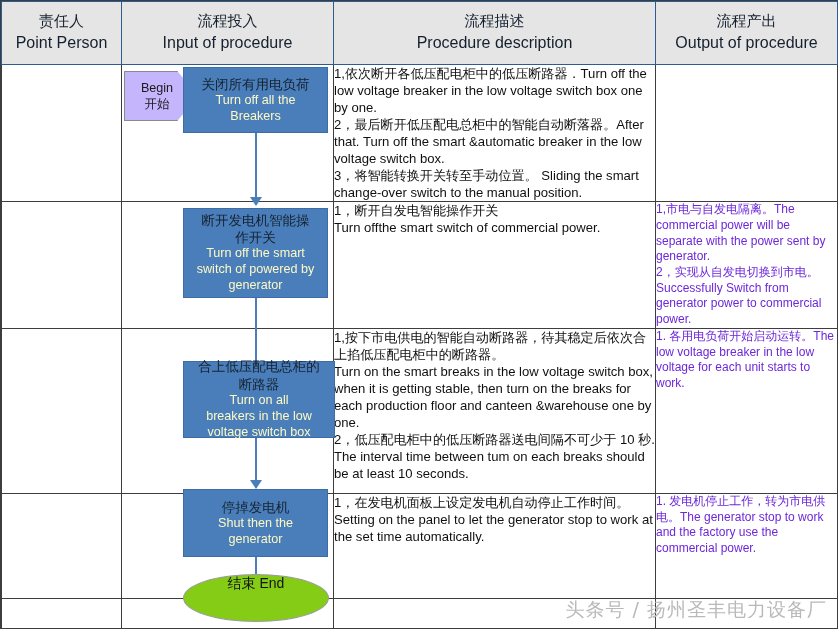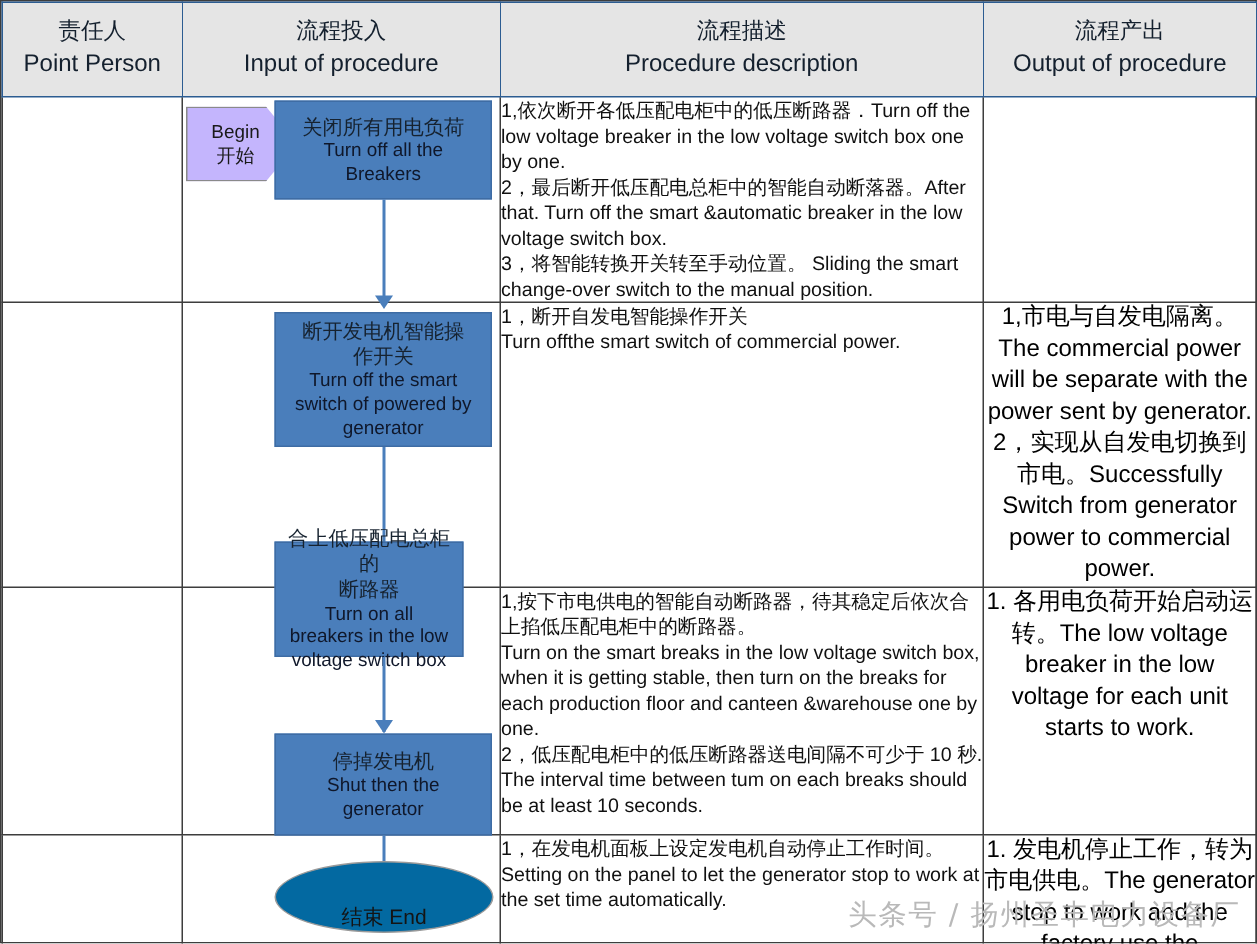--- a/index.html
+++ b/index.html
@@ -71,24 +71,24 @@
     padding: 4px 5px 4px 6px;
     font-size: 13.1px;
     line-height: 1.30;
     color: #101010;
     text-align: left;
     white-space: pre-wrap;
     word-break: break-word;
   }
   .out-cell {
     padding: 4px 5px 4px 6px;
-    font-size: 16px;
+    font-size: 12px;
     line-height: 1.31;
-    color: #000000;
-    text-align: center;
+    color: #6d28d9;
+    text-align: left;
     white-space: pre-wrap;
     word-break: break-word;
   }
 
   
   .r1 { height: 131px; }
   .r2 { height: 121px; }
   .r3 { height: 165px; margin-left: 32px; }
   .r4 { height: 105px; }
   .r5 { height: 54px; }
@@ -115,21 +115,21 @@
     padding: 2px 6px;
   }
   .proc-cn {
     font-size: 13.5px;
     line-height: 1.28;
     color: #16222f;
   }
   .proc-en {
     font-size: 12.6px;
     line-height: 1.26;
-    color: #0f172a;
+    color: #fef9c3;
   }
 
   
   .start-shape {
     position: absolute;
     background: #c4b5fd;
     border: 1px solid #8a8a8a;
     display: flex;
     flex-direction: column;
     align-items: center;
@@ -141,25 +141,25 @@
   }
   .start-line {
     font-size: 12.6px;
     line-height: 1.3;
     margin-left: -8px;
   }
 
   
   .end-shape {
     position: absolute;
-    background: #0369a1;
+    background: #84cc16;
     border: 1px solid #9a9a9a;
     border-radius: 50%;
     display: flex;
-    align-items: flex-end;
+    align-items: flex-start;
     justify-content: center;
     color: #141414;
     font-size: 14px;
     box-sizing: border-box;
   }
 
   
   .conn-v {
     position: absolute;
     width: 2px;
@@ -295,21 +295,21 @@
       <span class="proc-cn" style="white-space:pre-line;">断开发电机智能操
 作开关</span>
       <span class="proc-en" style="white-space:pre-line;">Turn off the smart
 switch of powered by
 generator</span>
     </div>
 
     <div class="conn-v" style="left:254px; top:297px; height:69px;"></div>
     <div class="conn-arrow-down" style="left:249px; top:363px;"></div>
 
-    <div class="proc-box" style="left:182px; top:360px; width:126px; height:77px;">
+    <div class="proc-box" style="left:182px; top:360px; width:152px; height:77px;">
       <span class="proc-cn" style="white-space:pre-line;">合上低压配电总柜的
 断路器</span>
       <span class="proc-en" style="white-space:pre-line;">Turn on all
 breakers in the  low
 voltage switch box</span>
     </div>
 
     <div class="conn-v" style="left:254px; top:437px; height:50px;"></div>
     <div class="conn-arrow-down" style="left:249px; top:479px;"></div>
 

